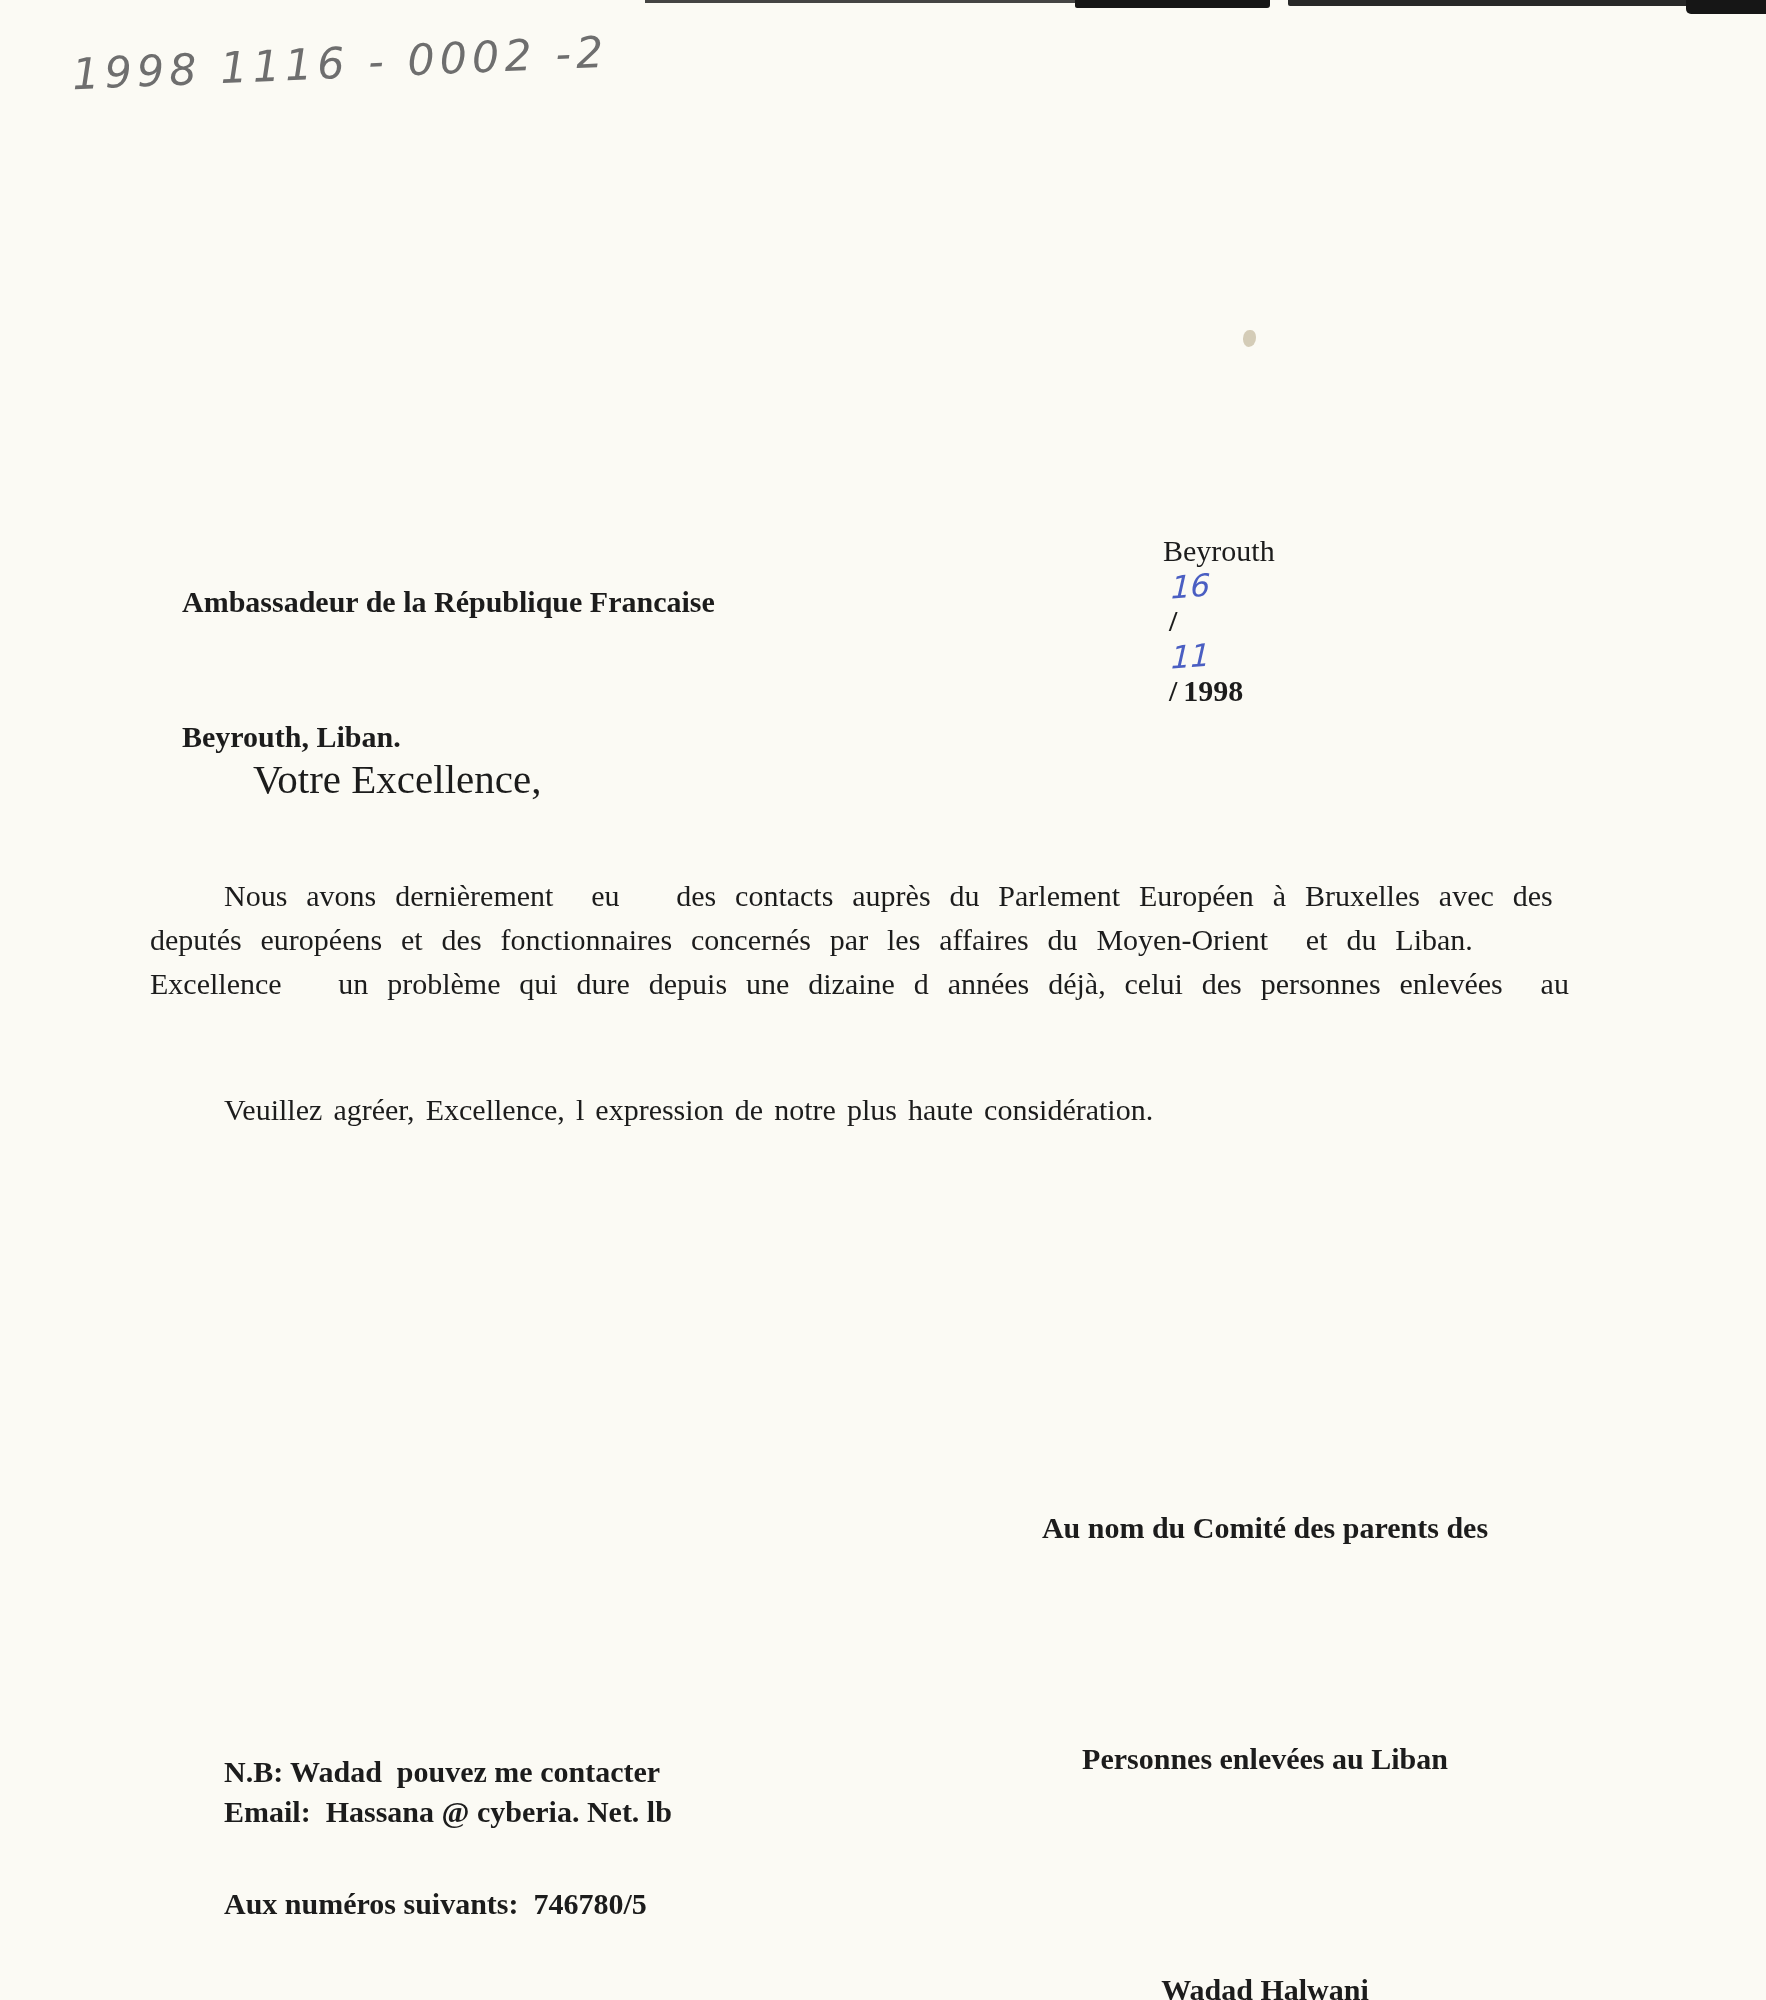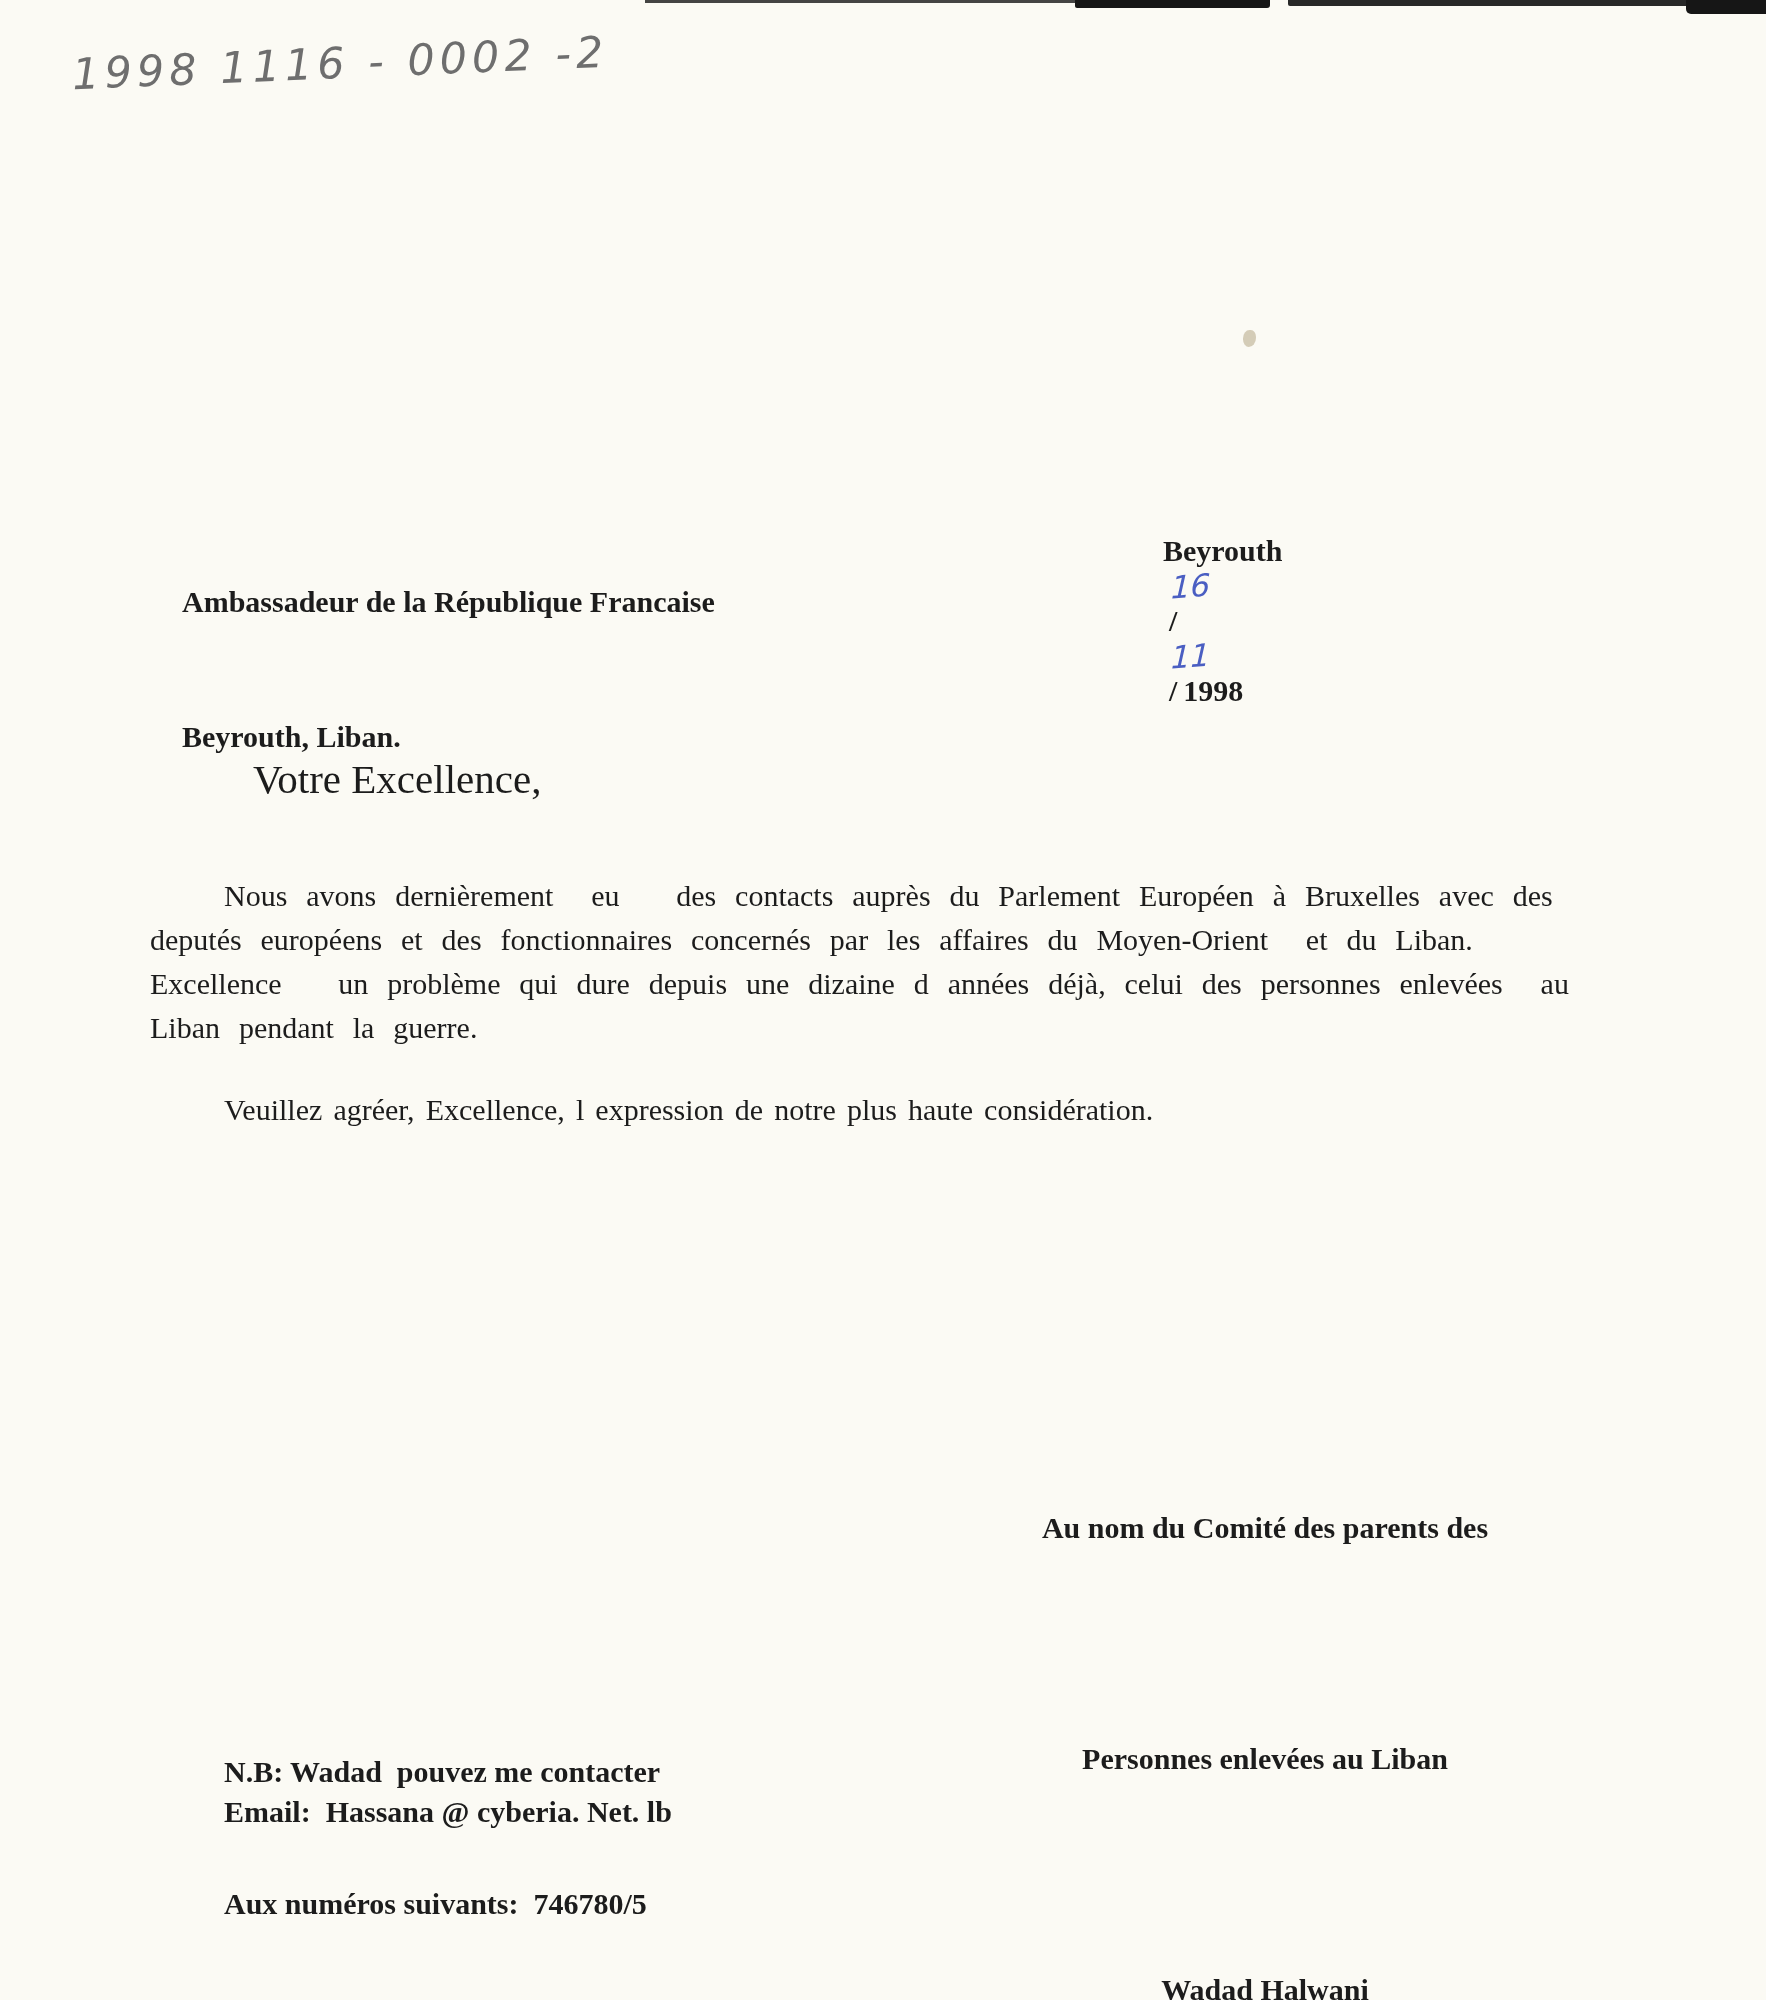--- a/index.html
+++ b/index.html
@@ -25,21 +25,21 @@
     position:absolute;left:72px;top:38px;
     font-family:"DejaVu Sans", sans-serif;font-style:italic;
     font-size:43px;letter-spacing:5px;color:var(--pencil,#6e6e6e);
     transform:rotate(-2.4deg);white-space:pre;
   }
   
   .recipient{position:absolute;left:182px;top:489px;
     font-weight:bold;font-size:30px;line-height:45px;white-space:pre;}
   
   .dateline{position:absolute;left:1133px;top:500px;font-size:30px;white-space:pre;}
-  .dateline .city{font-weight:bold;}
+  .dateline .city{font-weight:normal;}
   .dateline .hand{
     font-family:"DejaVu Sans", sans-serif;font-style:italic;
     color:var(--blue,#4a5ec2);font-size:31px;
     display:inline-block;transform:rotate(-4deg) skewX(-6deg);
     margin:0 8px;
   }
   .dateline .slash{font-weight:bold;margin:0 6px;}
   .dateline .year{font-weight:bold;}
   
   .salutation{position:absolute;left:253px;top:755px;font-size:41px;}
@@ -84,21 +84,20 @@
     <span class="hand">11</span>
     <span class="slash">/</span><span class="year">1998</span>
   </div>
 
   <div class="salutation">Votre Excellence,</div>
 
   <div class="para1">
     <div class="bline indent">Nous avons dernièrement  eu   des contacts auprès du Parlement Européen à Bruxelles avec des</div>
     <div class="bline">deputés européens et des fonctionnaires concernés par les affaires du Moyen-Orient  et du Liban.</div>
     <div class="bline">Excellence   un problème qui dure depuis une dizaine d années déjà, celui des personnes enlevées  au</div>
-    <div class="bline">Liban pendant la guerre.</div>
   </div>
 
   <div class="para2 indent">Veuillez agréer, Excellence, l expression de notre plus haute considération.</div>
 
   <div class="signature">
     <div>Au nom du Comité des parents des</div>
     <div>Personnes enlevées au Liban</div>
     <div>Wadad Halwani</div>
   </div>
 

